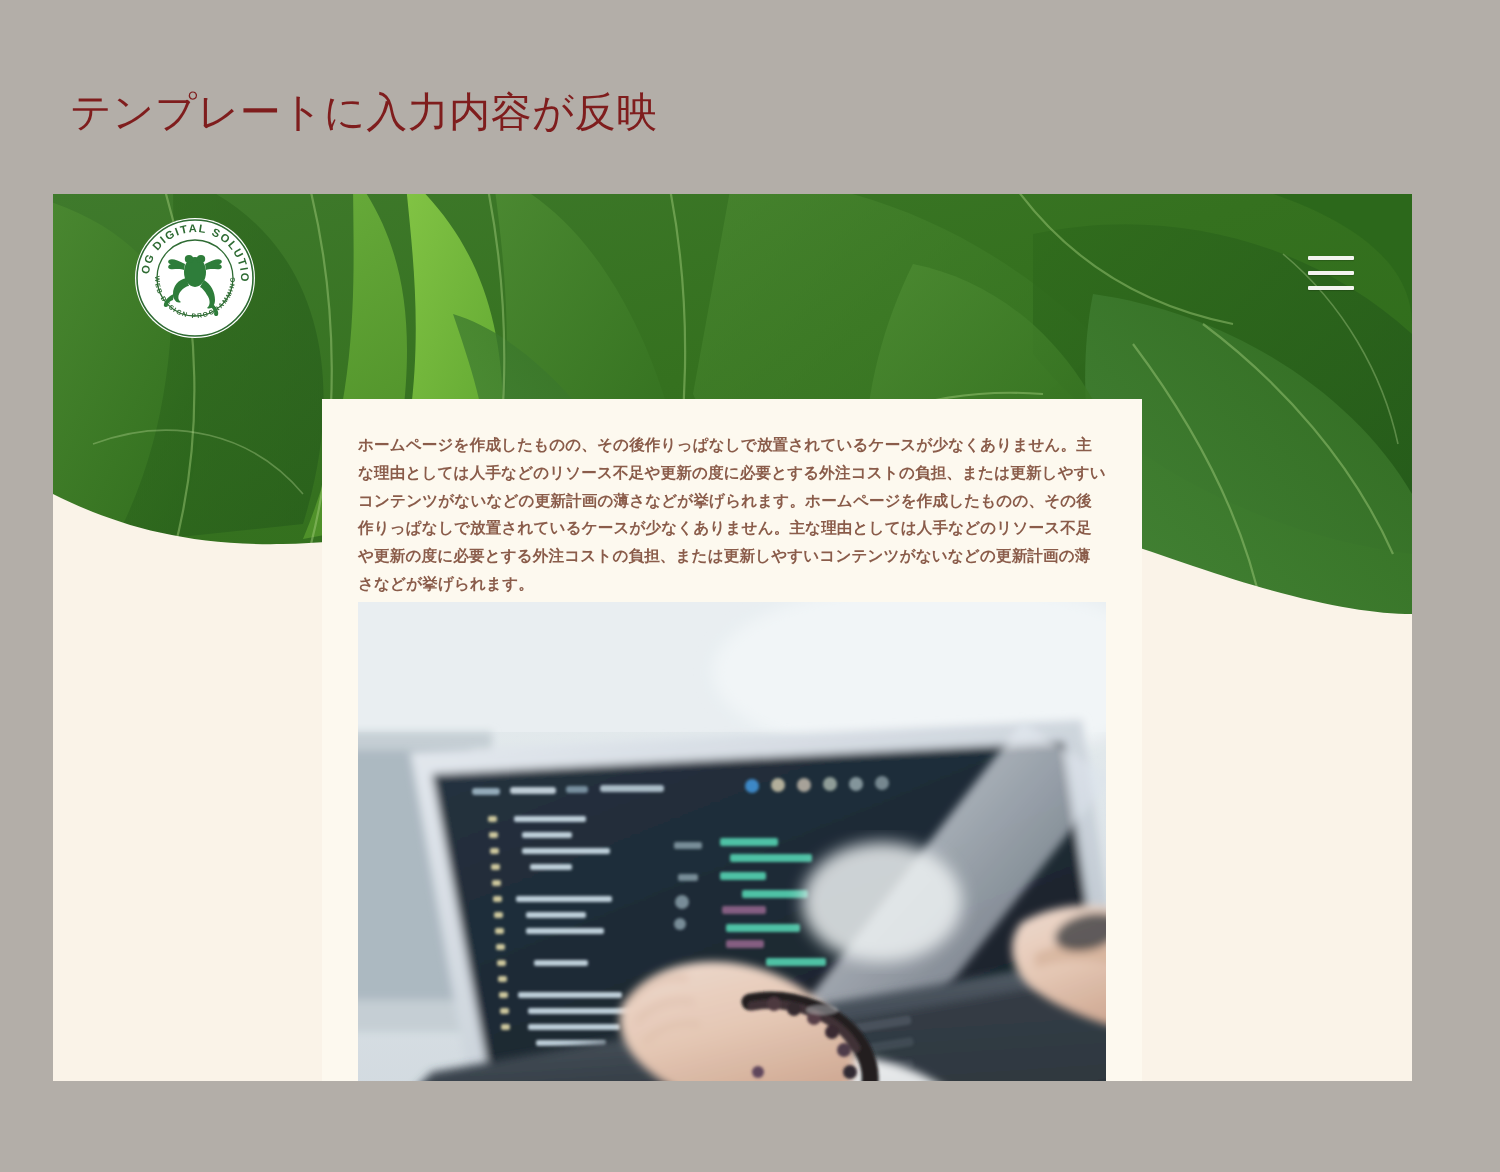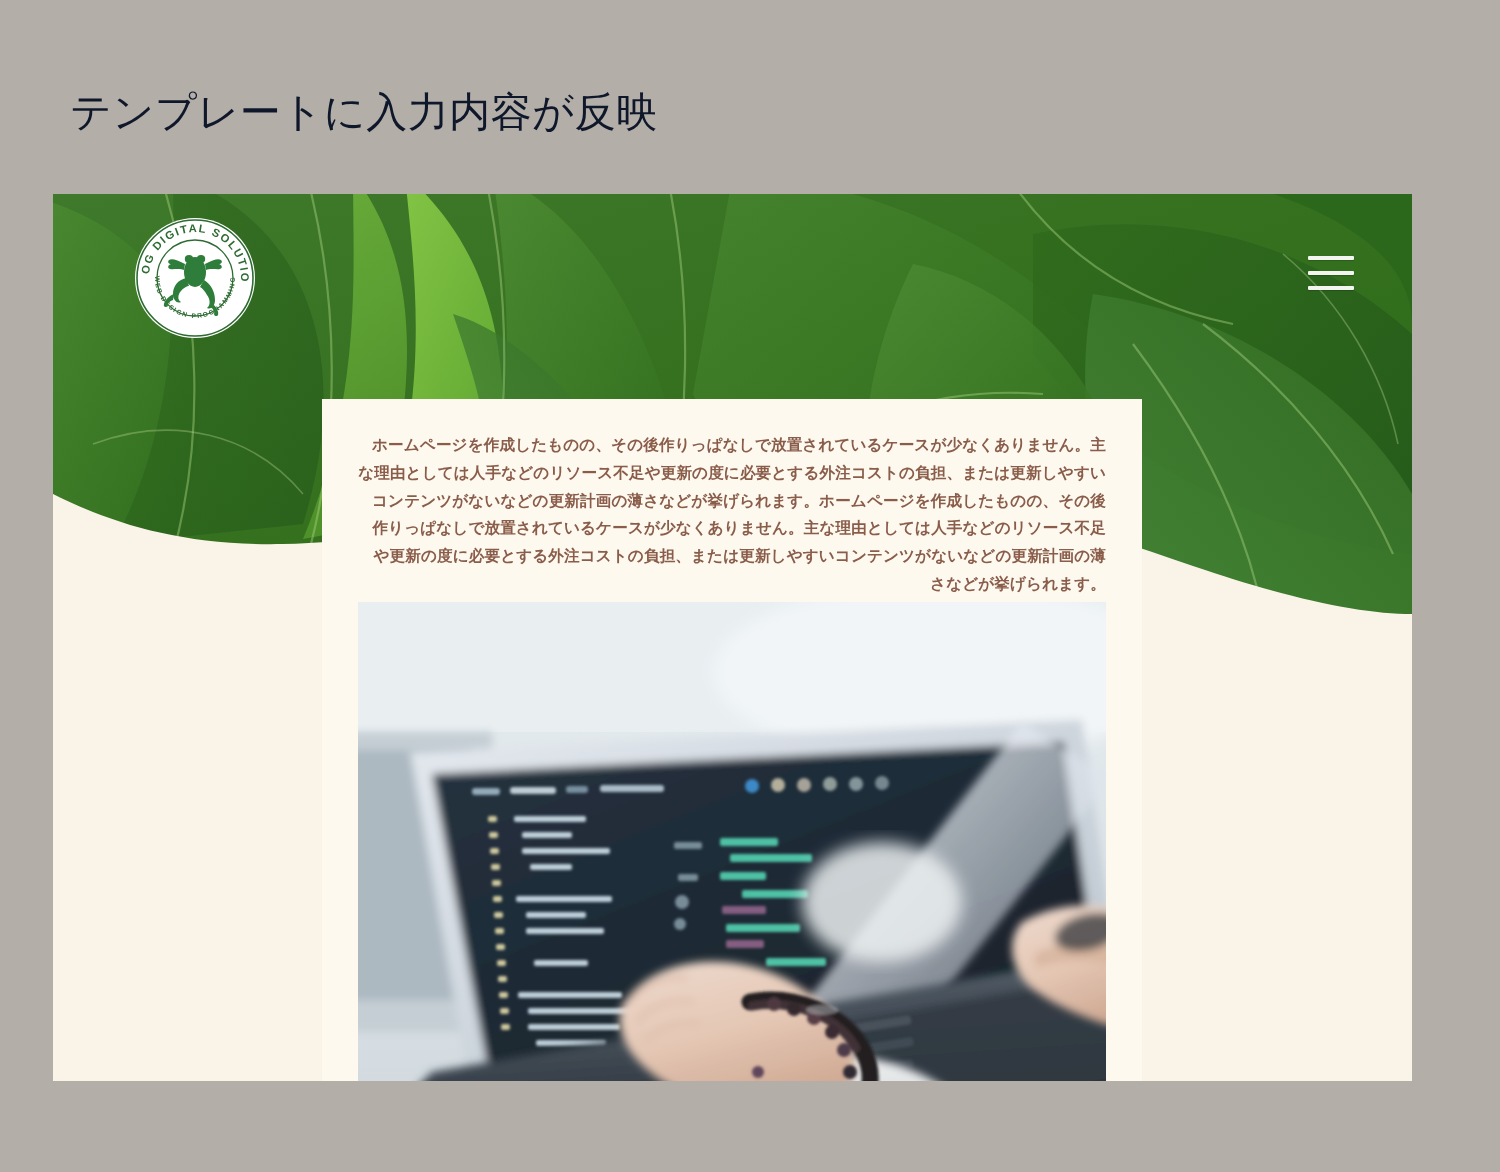--- a/index.html
+++ b/index.html
@@ -17,21 +17,21 @@
     position: relative;
   }
 
   
   .slide-title {
     position: absolute;
     left: 70px;
     top: 88px;
     font-size: 41px;
     line-height: 1.2;
-    color: #0f172a;
+    color: #7f1d1d;
     font-weight: 400;
     letter-spacing: 0.5px;
     white-space: nowrap;
   }
 
   
   .site-window {
     position: absolute;
     left: 53px;
     top: 194px;
@@ -124,21 +124,21 @@
     margin-bottom: 16px;
   }
 
   .page-paragraph {
     font-size: 15.6px;
     line-height: 1.78;
     color: #8a5c4a;
     font-weight: 700;
     letter-spacing: 0.1px;
     margin-bottom: 4px;
-    text-align: right;
+    text-align: left;
   }
 
   
   .photo-frame {
     position: relative;
     width: 100%;
     height: 520px;
     overflow: hidden;
     background: #2b3742;
   }

